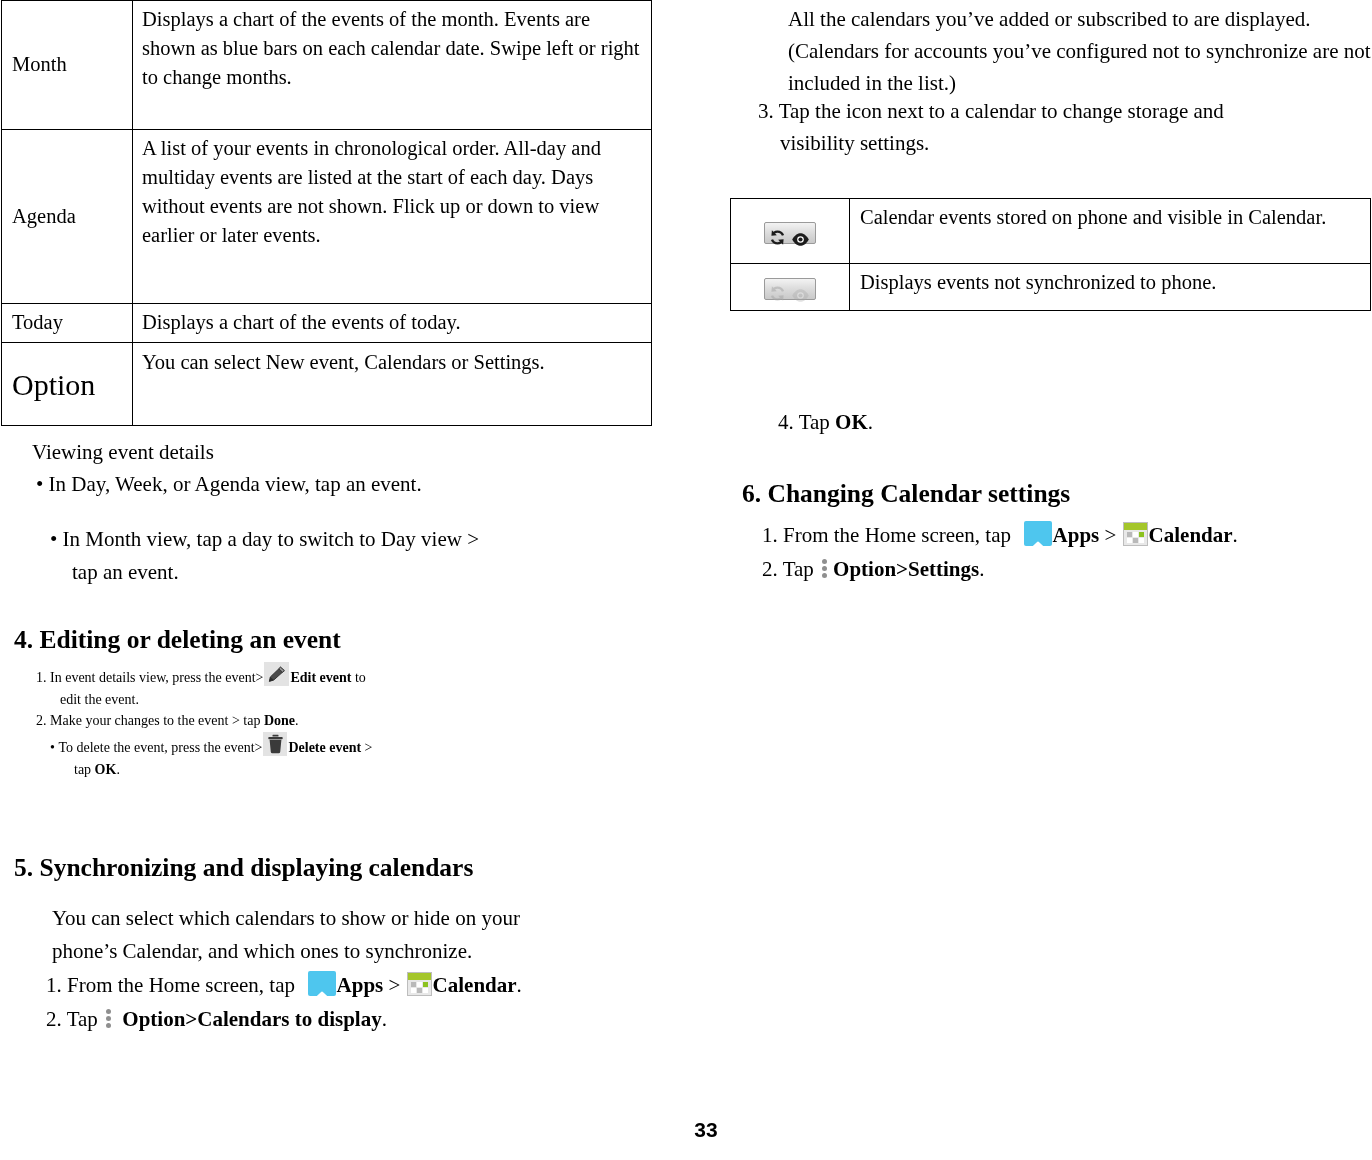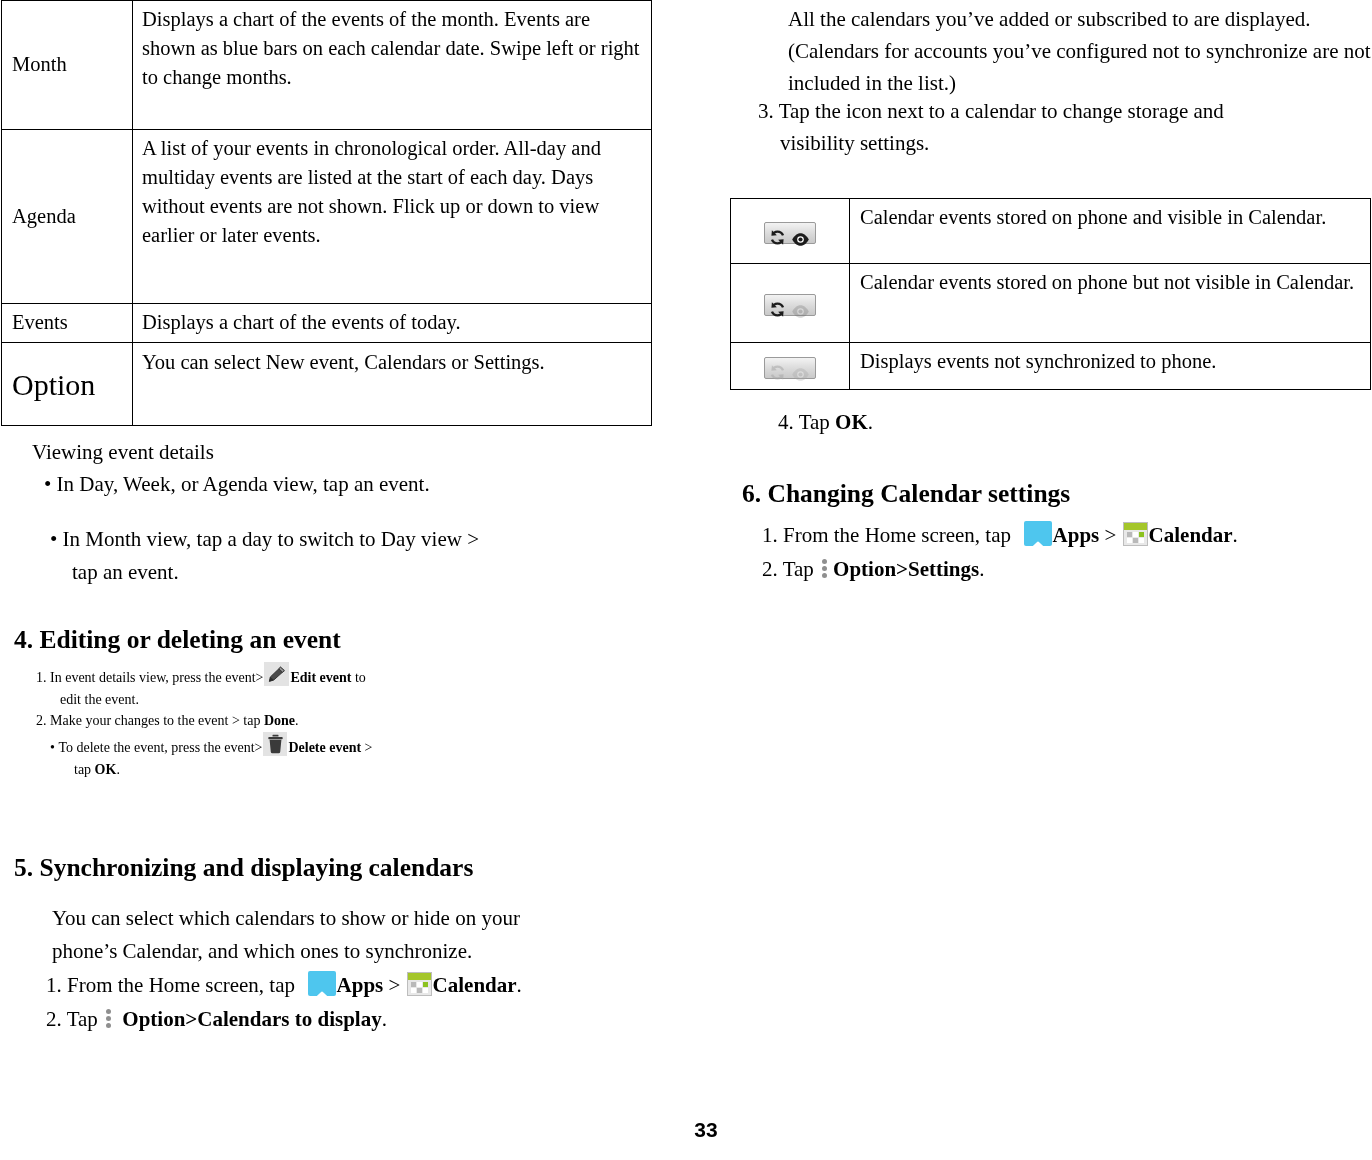--- a/index.html
+++ b/index.html
@@ -144,21 +144,21 @@
   .b { font-weight: bold; font-family: Liberation Serif, serif; }
 
   .lbl-viewing {
     position: absolute;
     left: 32px;
     top: 440px;
     font-size: 21px;
   }
   .bullet-1 {
     position: absolute;
-    left: 44px;
+    left: 36px;
     top: 472px;
     font-size: 21px;
   }
   .bullet-2 {
     position: absolute;
     left: 50px;
     top: 523px;
     width: 600px;
     font-size: 21px;
     line-height: 1.55;
@@ -327,21 +327,21 @@
       <tbody>
           <tr class="row-month">
         <td class="label-cell">Month</td>
         <td class="desc-cell">Displays a chart of the events of the month. Events are shown as blue bars on each calendar date. Swipe left or right to change months.</td>
       </tr>
       <tr class="row-agenda">
         <td class="label-cell">Agenda</td>
         <td class="desc-cell">A list of your events in chronological order. All-day and multiday events are listed at the start of each day. Days without events are not shown. Flick up or down to view earlier or later events.</td>
       </tr>
       <tr class="row-today">
-        <td class="label-cell">Events</td>
+        <td class="label-cell">Today</td>
         <td class="desc-cell">Displays a chart of the events of today.</td>
       </tr>
       <tr class="row-option">
         <td class="label-cell">
           <span class="opt-label-wrap">
             
             <span>Option</span>
           </span>
         </td>
         <td class="desc-cell">You can select New event, Calendars or Settings.</td>
@@ -443,44 +443,20 @@
                     <g>
                       <path d="M1.2 7.5 C4 2.6 7 1.2 9.5 1.2 C12 1.2 15 2.6 17.8 7.5 C15 12.4 12 13.8 9.5 13.8 C7 13.8 4 12.4 1.2 7.5 Z" fill="#1c1c1c"></path>
                       <circle cx="9.5" cy="7.5" r="3.3" fill="#ffffff"></circle>
                       <circle cx="9.5" cy="7.5" r="2.1" fill="#1c1c1c"></circle>
                     </g>
                   </svg>
             </span>
           </span>
         </td>
         <td class="text-cell">Calendar events stored on phone and visible in Calendar.</td>
-      </tr>
-      <tr class="sync-row-2">
-        <td class="icon-cell">
-          <span class="sync-btn">
-            <span class="g-sync">
-              <svg width="17" height="17" viewBox="0 0 17 17">
-                    <g fill="#1c1c1c">
-                      <path d="M8.5 1.4 a7.1 7.1 0 0 1 6.6 4.5 l-2.2 0.8 a4.7 4.7 0 0 0 -4.4 -3 a4.7 4.7 0 0 0 -2.5 0.7 l1.9 1.9 l-5.5 0.5 l0.5 -5.5 l1.5 1.5 a7.1 7.1 0 0 1 4.1 -1.4 Z"></path>
-                      <path d="M8.5 15.6 a7.1 7.1 0 0 1 -6.6 -4.5 l2.2 -0.8 a4.7 4.7 0 0 0 4.4 3 a4.7 4.7 0 0 0 2.5 -0.7 l-1.9 -1.9 l5.5 -0.5 l-0.5 5.5 l-1.5 -1.5 a7.1 7.1 0 0 1 -4.1 1.4 Z"></path>
-                    </g>
-                  </svg>
-            </span>
-            <span class="g-eye">
-              <svg width="19" height="15" viewBox="0 0 19 15">
-                    <g opacity="0.28">
-                      <path d="M1.2 7.5 C4 2.6 7 1.2 9.5 1.2 C12 1.2 15 2.6 17.8 7.5 C15 12.4 12 13.8 9.5 13.8 C7 13.8 4 12.4 1.2 7.5 Z" fill="#6a6a6a"></path>
-                      <circle cx="9.5" cy="7.5" r="3.3" fill="#e4e4e4"></circle>
-                      <circle cx="9.5" cy="7.5" r="2.1" fill="#6a6a6a"></circle>
-                    </g>
-                  </svg>
-            </span>
-          </span>
-        </td>
-        <td class="text-cell">Calendar events stored on phone but not visible in Calendar.</td>
       </tr>
       <tr class="sync-row-3">
         <td class="icon-cell">
           <span class="sync-btn">
             <span class="g-sync">
               <svg width="17" height="17" viewBox="0 0 17 17">
                     <g fill="#a8a8a8" opacity="0.55">
                       <path d="M8.5 1.4 a7.1 7.1 0 0 1 6.6 4.5 l-2.2 0.8 a4.7 4.7 0 0 0 -4.4 -3 a4.7 4.7 0 0 0 -2.5 0.7 l1.9 1.9 l-5.5 0.5 l0.5 -5.5 l1.5 1.5 a7.1 7.1 0 0 1 4.1 -1.4 Z"></path>
                       <path d="M8.5 15.6 a7.1 7.1 0 0 1 -6.6 -4.5 l2.2 -0.8 a4.7 4.7 0 0 0 4.4 3 a4.7 4.7 0 0 0 2.5 -0.7 l-1.9 -1.9 l5.5 -0.5 l-0.5 5.5 l-1.5 -1.5 a7.1 7.1 0 0 1 -4.1 1.4 Z"></path>
                     </g>

